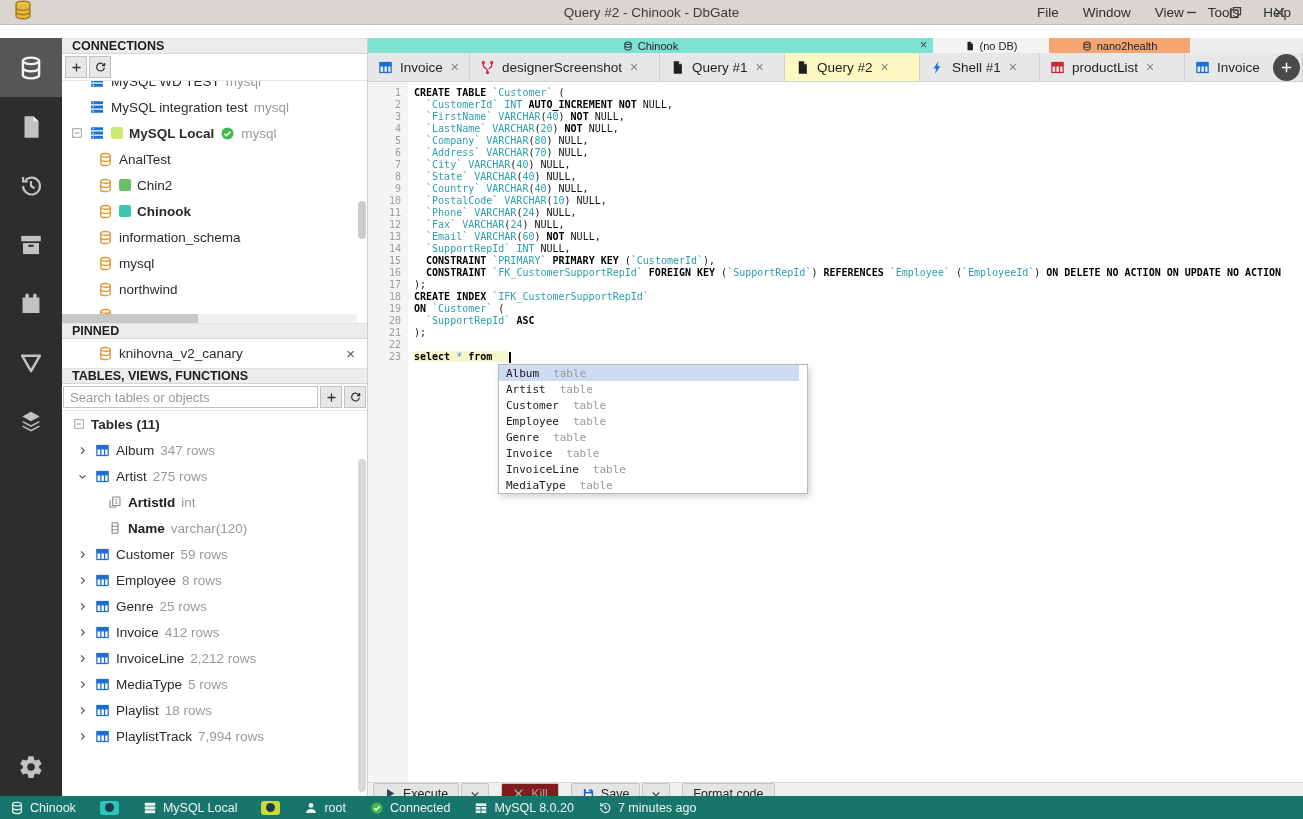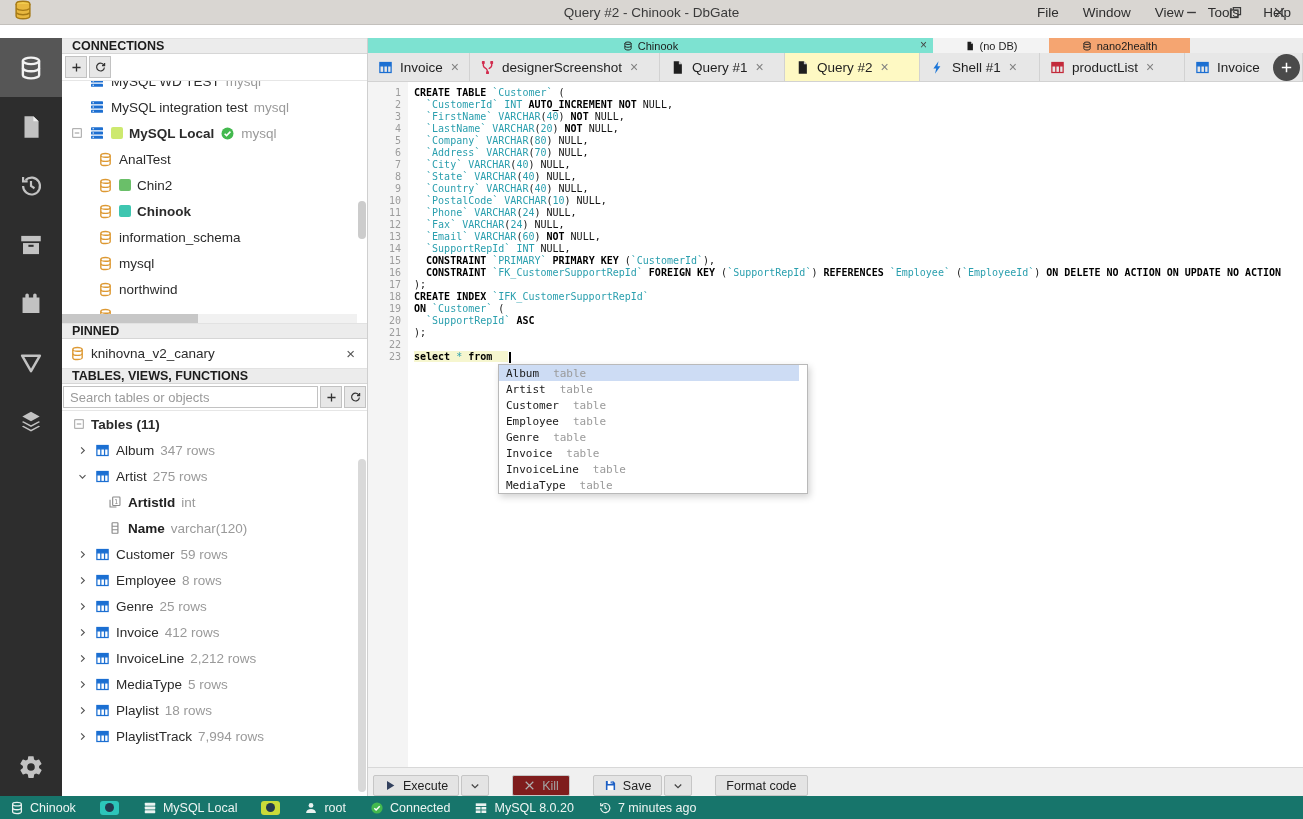--- a/index.html
+++ b/index.html
@@ -70,22 +70,22 @@
   .seg.t{color:#2a9fae;}
   .hlwrap{background:#f6f6cf;padding-right:10px;}
   .cursor{display:inline-block;width:2px;height:11px;background:#000;vertical-align:middle;margin-left:1px;}
   .autocomplete{position:absolute;left:130px;top:282px;width:300px;background:#fff;border:1px solid #b9b9b9;
                 box-shadow:2px 3px 7px rgba(0,0,0,.18);font-family:"DejaVu Sans Mono",monospace;
                 font-size:11px;z-index:5;padding-right:8px;}
   .ac-item{height:16px;display:flex;align-items:center;padding:0 7px;color:#1a1a1a;}
   .ac-item.selected{background:#cddcf4;}
   .ac-kind{color:#9a9a9a;margin-left:14px;}
   
-  .toolbar{height:29px;background:#f0f0f0;border-top:1px solid #d8d8d8;display:flex;align-items:flex-end;
-           padding-left:5px;gap:23px;flex:0 0 auto;box-sizing:border-box;}
+  .toolbar{height:14px;background:#f0f0f0;border-top:1px solid #d8d8d8;display:flex;align-items:flex-start;
+           padding-left:5px;gap:12px;flex:0 0 auto;box-sizing:border-box;}
   .tbtn-group{display:flex;gap:2px;}
   .tbtn{display:flex;align-items:center;gap:6px;background:#e4e4e4;border:1px solid #c6c6c6;border-radius:2px;
         height:21px;padding:0 10px;font-size:12.5px;color:#222;box-sizing:border-box;}
   .tbtn.drop{padding:0 7px;}
   .tbtn.disabled{color:#a3a3a3;background:#7f1d1d;}
   
   .statusbar{position:absolute;left:0;right:0;bottom:0;height:23px;background:#17756b;display:flex;
              align-items:center;gap:24px;padding-left:10px;color:#eef5f3;font-size:12.5px;}
   .sb-item{display:flex;align-items:center;gap:6px;}
   .sb-swatch{width:19px;height:14px;border-radius:3px;display:flex;align-items:center;justify-content:center;}
@@ -374,21 +374,21 @@
         </span>
         <span class="lbl"></span>
       </div>
       <div class="vthumb" style="top: 120px; height: 38px;"></div>
       <div class="hscroll">
         <div class="hthumb"></div>
       </div>
     </div>
   <div class="section-header">PINNED</div>
   <div id="pinnedList">
-      <div class="row" style="height: 29px;">
+      <div class="row" style="height: 29px; margin-left: 28px;">
         <span style="display: inline-flex; flex: 0 0 auto;">
           <svg width="15" height="15" viewBox="0 0 24 24">
             <ellipse cx="12" cy="5.4" rx="7.5" ry="3" fill="none" stroke="#dd9933" stroke-width="2.2"></ellipse>
             <path d="M4.5 5.4v13.2c0 1.66 3.36 3 7.5 3s7.5-1.34 7.5-3V5.4" fill="none" stroke="#dd9933" stroke-width="2.2"></path>
             <path d="M4.5 12c0 1.66 3.36 3 7.5 3s7.5-1.34 7.5-3" fill="none" stroke="#dd9933" stroke-width="2.2"></path>
           </svg>
         </span>
         <span class="lbl">knihovna_v2_canary</span>
         <span class="pin-close">×</span>
       </div>

